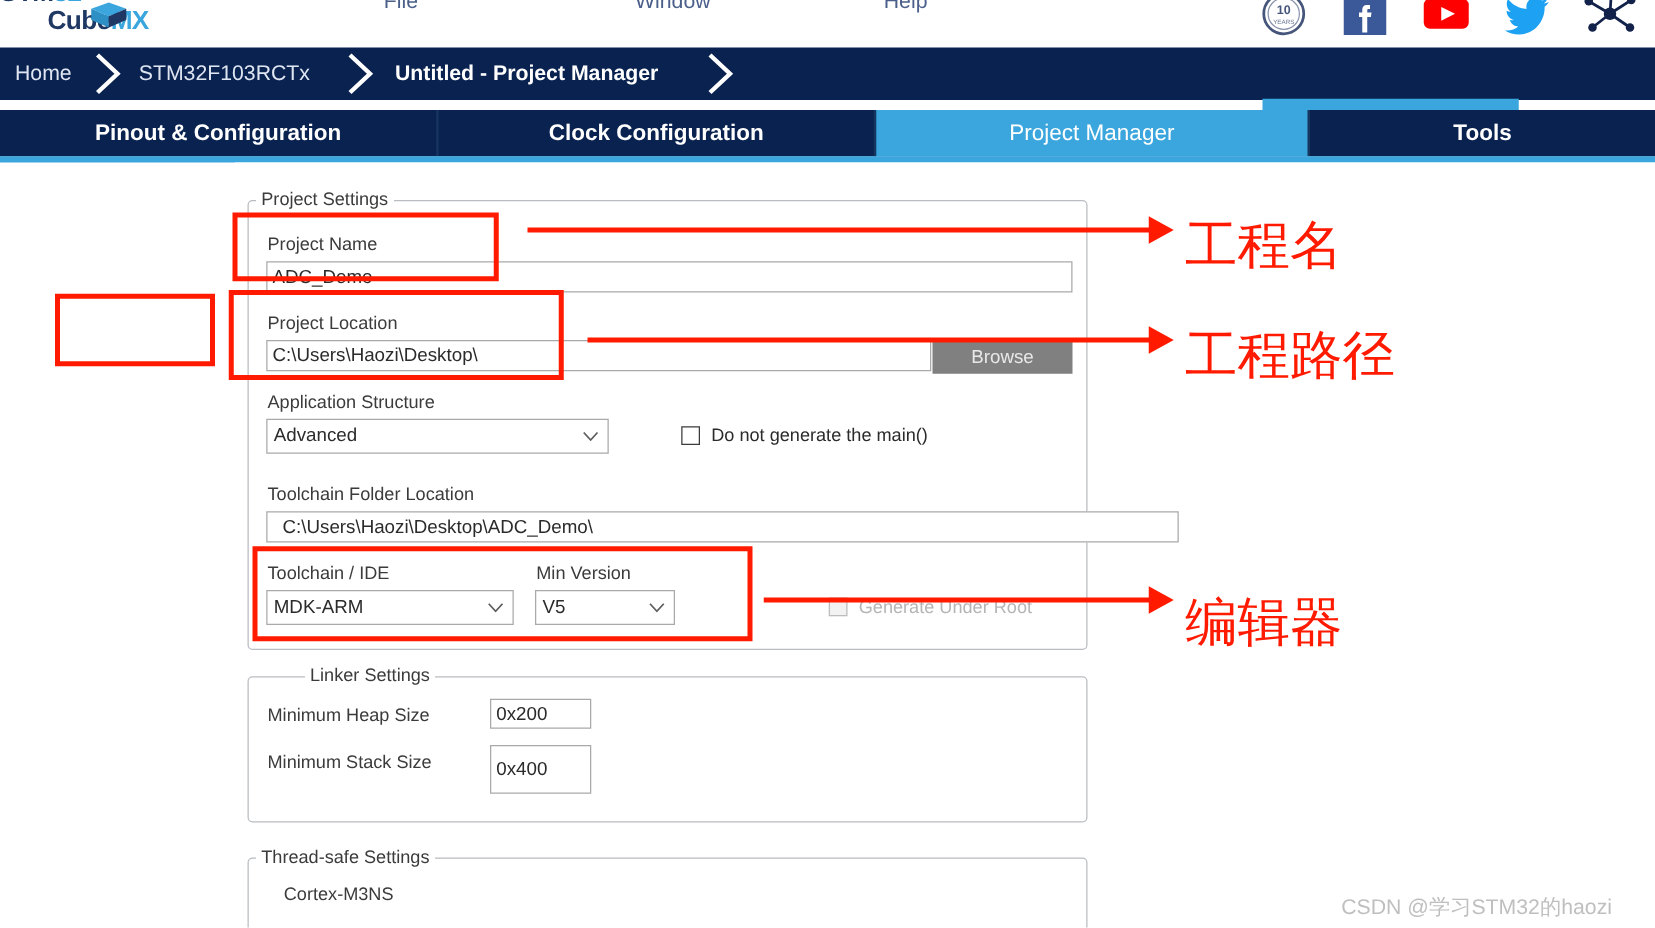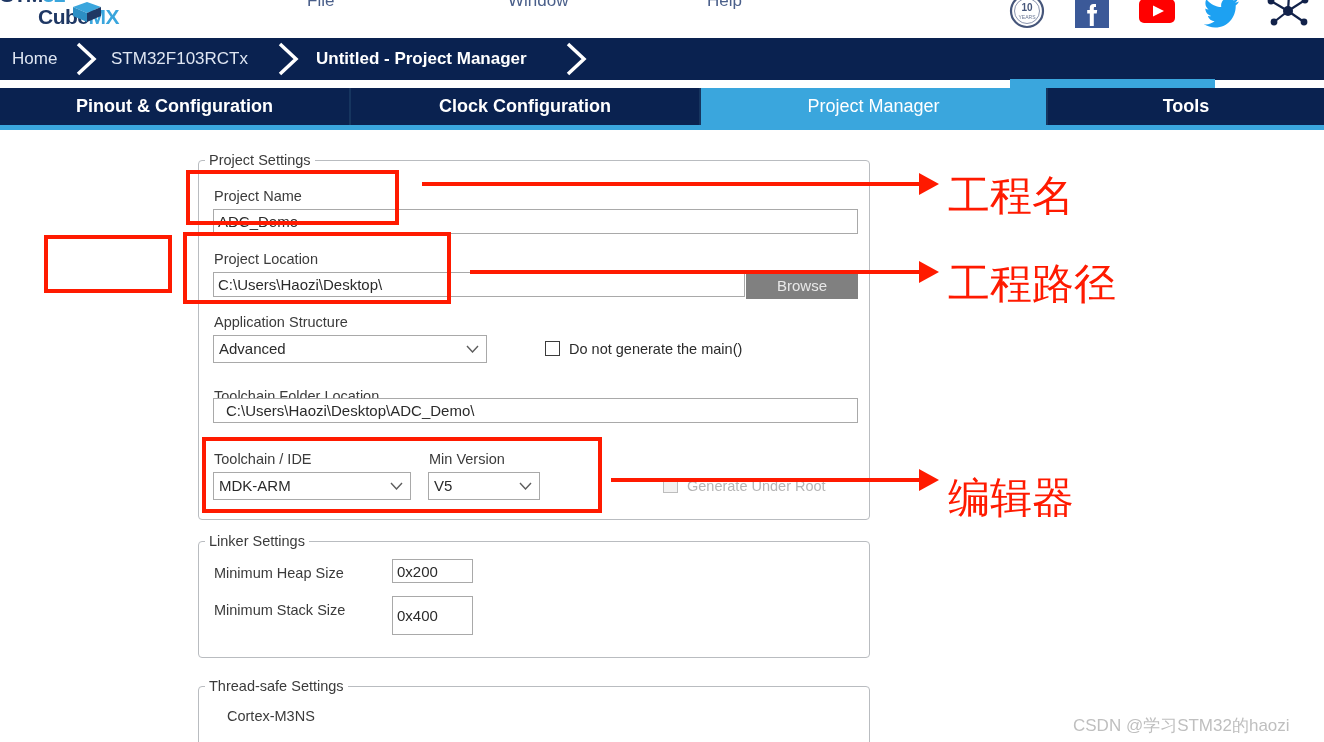--- a/index.html
+++ b/index.html
@@ -277,21 +277,21 @@
       <div class="combo" style="left:14px; top:167px; width:274px;">
         <span class="cval">Advanced</span>
         <svg class="carrow" viewBox="0 0 13 8">
           <polyline points="1,1 6.5,7 12,1" fill="none" stroke="#5d5d5d" stroke-width="1.4"></polyline>
         </svg>
       </div>
       <div class="cbox" style="left:346px; top:173px;"></div>
       <div class="cbl" style="left:370px; top:173px;">Do not generate the main()</div>
 
       <div class="lbl" style="left:15px; top:220px;">Toolchain Folder Location</div>
-      <input class="tf" style="left: 14px; top: 230px; width: 645px; padding-left: 12px;" value="C:\Users\Haozi\Desktop\ADC_Demo\">
+      <input class="tf" style="left: 14px; top: 241px; width: 730px; padding-left: 12px;" value="C:\Users\Haozi\Desktop\ADC_Demo\">
 
       <div class="lbl" style="left:15px; top:283px;">Toolchain / IDE</div>
       <div class="combo" style="left:14px; top:304px; width:198px;">
         <span class="cval">MDK-ARM</span>
         <svg class="carrow" viewBox="0 0 13 8">
           <polyline points="1,1 6.5,7 12,1" fill="none" stroke="#5d5d5d" stroke-width="1.4"></polyline>
         </svg>
       </div>
 
       <div class="lbl" style="left:230px; top:283px;">Min Version</div>
@@ -299,21 +299,21 @@
         <span class="cval">V5</span>
         <svg class="carrow" viewBox="0 0 13 8">
           <polyline points="1,1 6.5,7 12,1" fill="none" stroke="#5d5d5d" stroke-width="1.4"></polyline>
         </svg>
       </div>
 
       <div class="cbox dis" style="left:464px; top:310px;"></div>
       <div class="cbl dis" style="left:488px; top:310px;">Generate Under Root</div>
     </fieldset>
 
-    <fieldset class="group" style="left:10px; top:403px; width:672px; height:125px;">
+    <fieldset class="group" style="left:10px; top:403px; width:672px; height:125px;padding-left:39px;">
       <legend>Linker Settings</legend>
 
       <div class="lbl" style="left:15px; top:16px;">Minimum Heap Size</div>
       <input class="tf" style="left: 193px; top: 10px; width: 81px; height: 24px;" value="0x200">
 
       <div class="lbl" style="left:15px; top:53px;">Minimum Stack Size</div>
       <input class="tf" style="left: 193px; top: 47px; width: 81px; height: 39px;" value="0x400">
     </fieldset>
 
     <fieldset class="group" style="left:10px; top:548px; width:672px; height:70px;">

